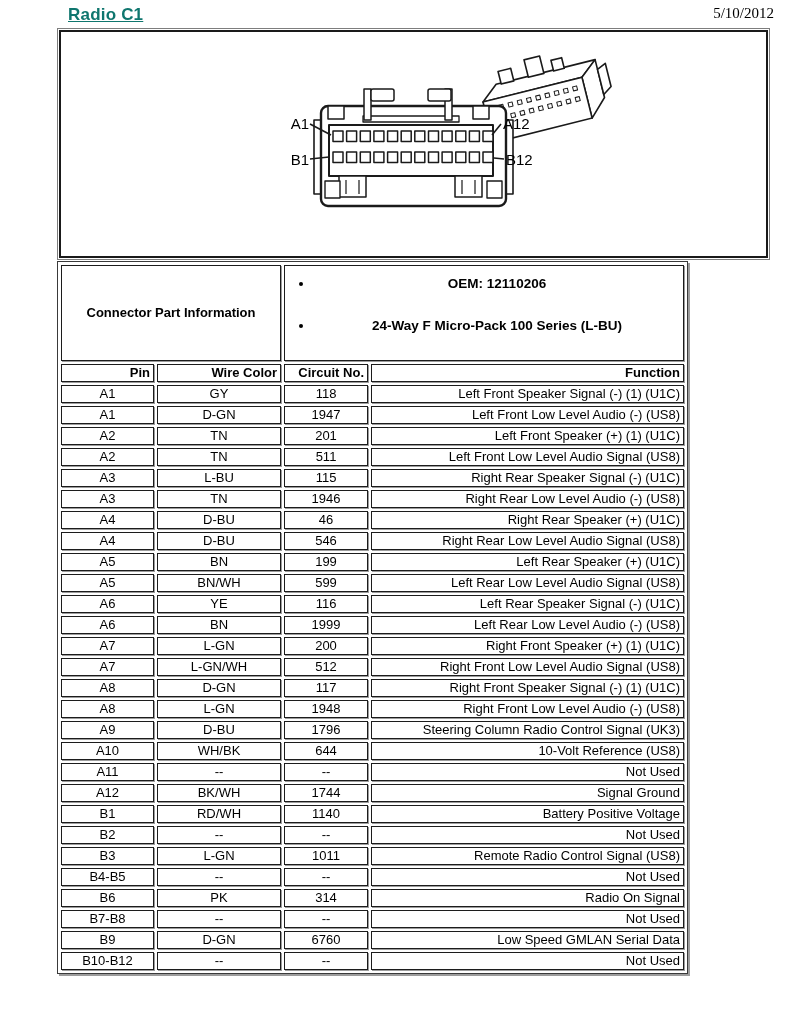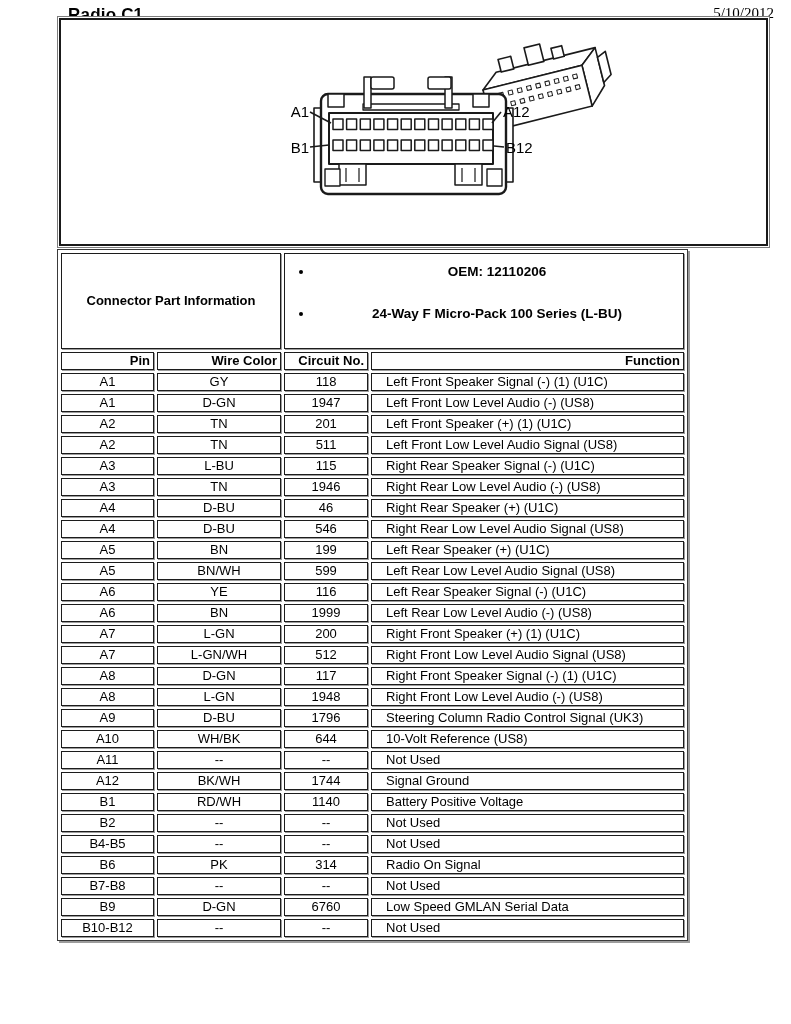--- a/index.html
+++ b/index.html
@@ -10,21 +10,21 @@
   }
   .hdr-title {
     position:absolute; left:68px; top:5px;
     font-size:17px; font-weight:bold; text-decoration:underline;
     letter-spacing:0.2px;
   }
   .hdr-date {
     position:absolute; right:17px; top:5px;
     font-family:"Liberation Serif", serif; font-size:15px;
   }
-  .content { position:absolute; left:57px; top:16px; width:713px; }
+  .content { position:absolute; left:57px; top:28px; width:713px; }
 
   
   .diagram-outer { border:1px solid #7d7d7d; background:#fff; }
   .diagram-inner { border:2px solid #1a1a1a; margin:1px; height:224px; overflow:hidden; }
   .diagram-inner svg { display:block; width:100%; height:100%; }
   .diag-line { fill:#fff; stroke:#1a1a1a; }
   .diag-label { font-size:15px; fill:#000; font-family:"Liberation Sans",sans-serif; }
 
   
   table.pins {
@@ -37,36 +37,36 @@
   col.c-pin  { width:93px; }
   col.c-wire { width:124px; }
   col.c-ckt  { width:84px; }
   table.pins th, table.pins td {
     border:1px solid #1c1c1c; box-shadow:1px 1px 0 #9c9c9c;
     font-size:13px; line-height:16px; height:16px;
     padding:0 3px; text-align:center;
     overflow:hidden; white-space:nowrap; background:#fff;
   }
   table.pins th { font-weight:bold;text-align:right; }
-  table.pins td.fn { text-align:left; padding-left:14px; }
+  table.pins td.fn { text-align:right; padding-left:8px; }
   td.part-label {
     font-weight:bold; font-size:13px; height:64px !important;
     vertical-align:middle; text-align:center;margin-left:32px;
   }
   td.part-bullets { text-align:left; height:64px !important; vertical-align:top; }
   td.part-bullets ul {
     list-style:disc; margin:10px 0 0 26px; padding:0;
     font-weight:bold; font-size:13.5px;
   }
   td.part-bullets li { margin:0 0 26px 0; line-height:16px; }
 </style>
 </head>
 <body>
 
-<div class="hdr-title" style="color: #000000;">Radio C1</div>
+<div class="hdr-title" style="color: #0f766e;">Radio C1</div>
 <div class="hdr-date">5/10/2012</div>
 
 <div class="content">
 
   <div class="diagram-outer">
     <div class="diagram-inner">
       <svg viewBox="0 0 621 224">
 
         <g transform="translate(380,70) rotate(-14)" fill="#fff" stroke="#1a1a1a" stroke-width="1.6" stroke-linejoin="round">
           <polygon points="0,0 17,-14 119,-14 102,0"></polygon>
@@ -311,20 +311,26 @@
           <td>1140</td>
           <td class="fn">Battery Positive Voltage</td>
         </tr>
         <tr>
           <td>B2</td>
           <td>--</td>
           <td>--</td>
           <td class="fn">Not Used</td>
         </tr>
         <tr>
+          <td>B3</td>
+          <td>L-GN</td>
+          <td>1011</td>
+          <td class="fn">Remote Radio Control Signal (US8)</td>
+        </tr>
+        <tr>
           <td>B4-B5</td>
           <td>--</td>
           <td>--</td>
           <td class="fn">Not Used</td>
         </tr>
         <tr>
           <td>B6</td>
           <td>PK</td>
           <td>314</td>
           <td class="fn">Radio On Signal</td>

